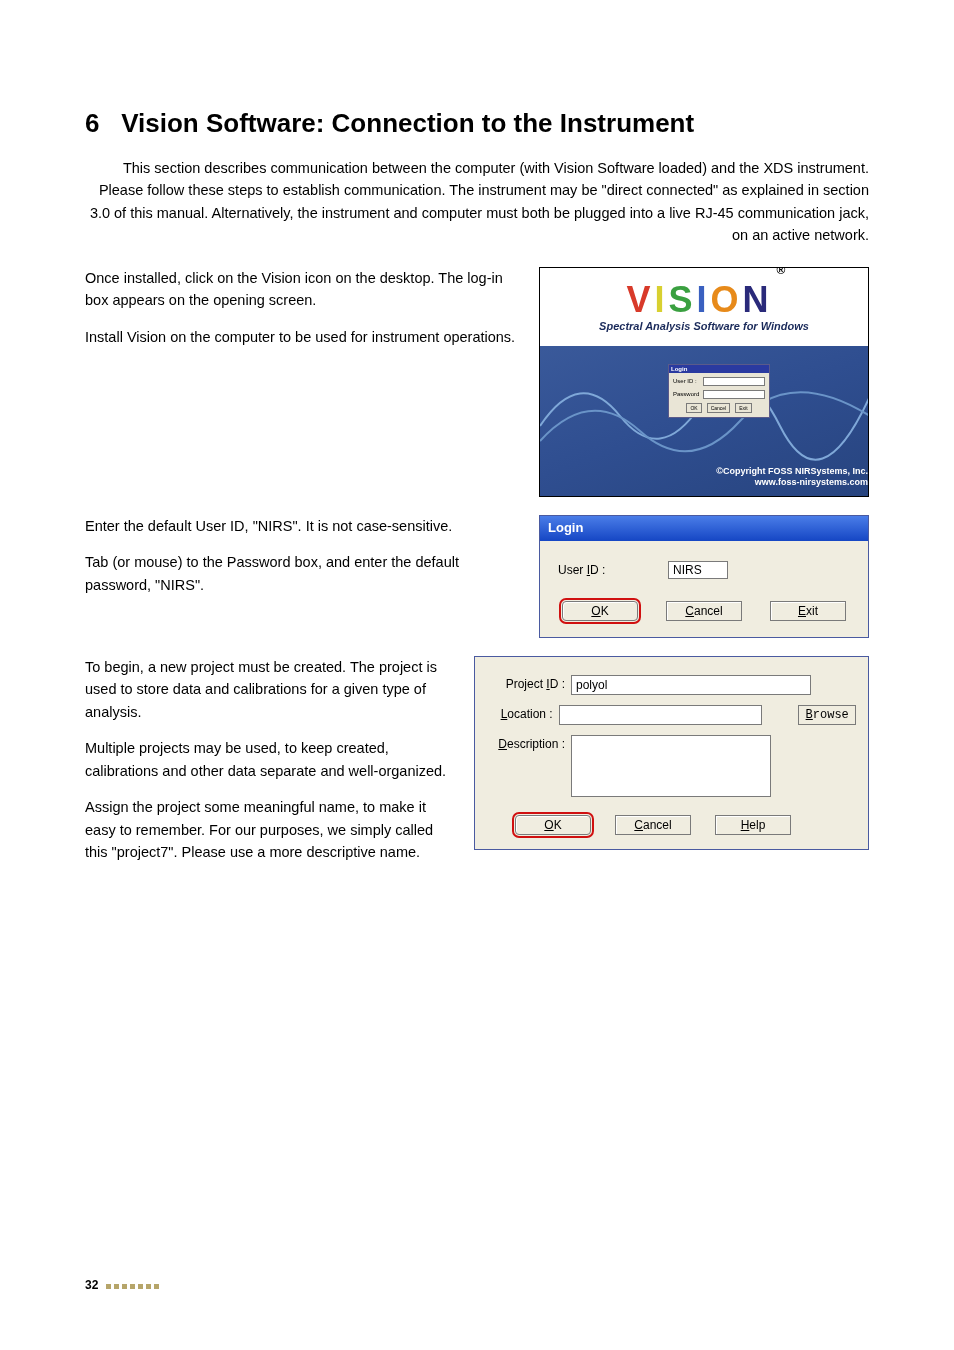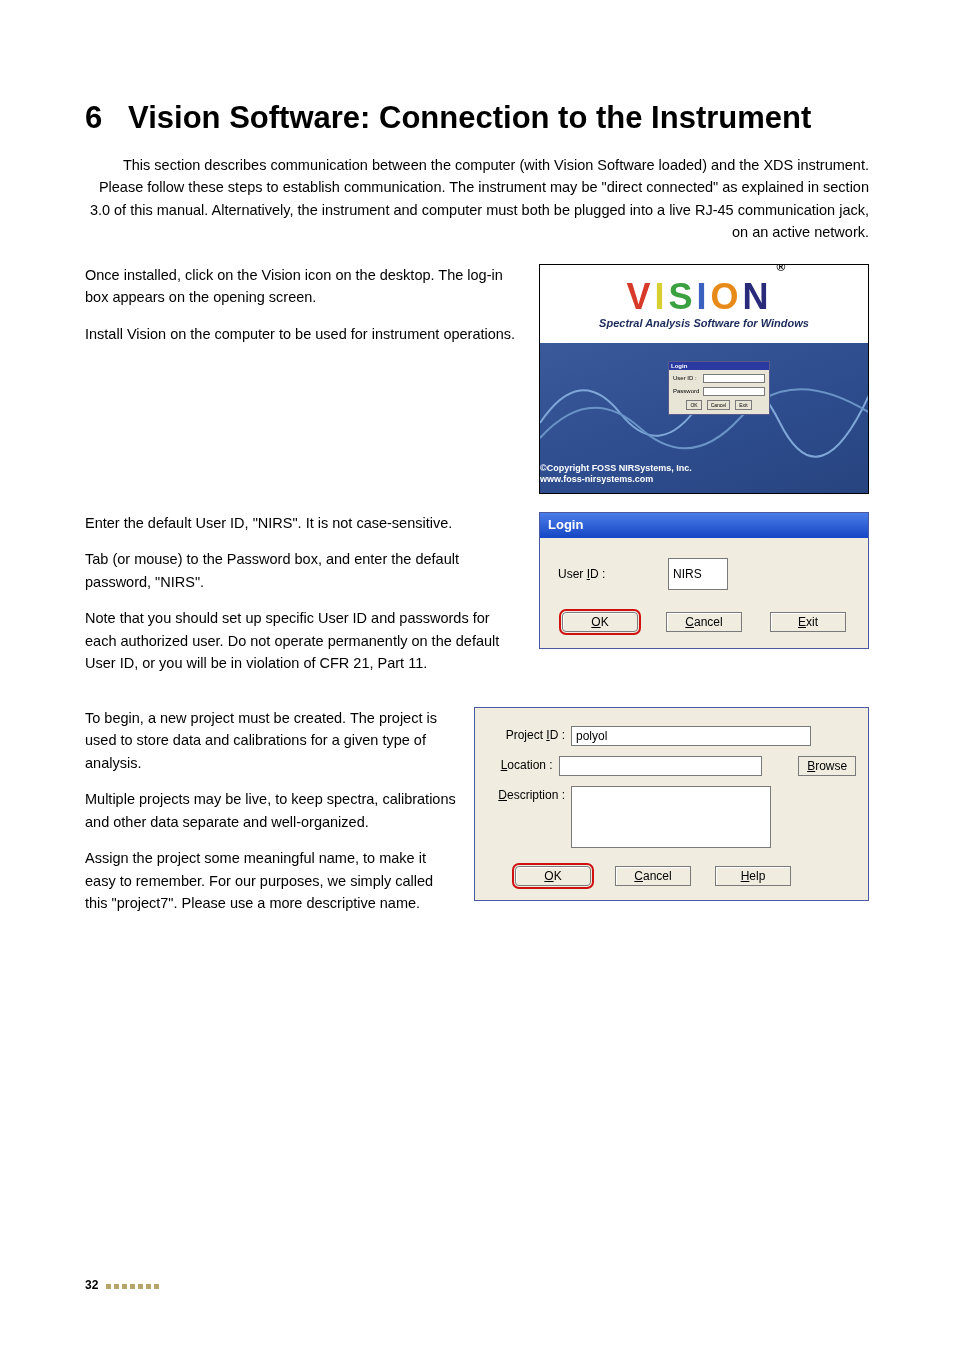--- a/index.html
+++ b/index.html
@@ -10,23 +10,23 @@
     color: #000;
     width: 954px;
   }
   .page {
     padding: 100px 85px 60px 85px;
     box-sizing: border-box;
     position: relative;
     min-height: 1350px;
   }
   h1.section-title {
-    font-size: 31px;
-    font-weight: bold;
-    margin: 0 0 18px 0;
+    font-size: 26px;
+    font-weight: bold;
+    margin: 8px 0 18px 0;
     font-family: Verdana, Geneva, sans-serif;
   }
   .intro {
     font-size: 14.5px;
     line-height: 1.55;
     margin-bottom: 20px;
     text-align: right;
   }
   .two-col {
     display: flex;
@@ -85,21 +85,21 @@
     font-style: italic;
     font-weight: bold;
     color: #1a2a5a;
     margin-top: 2px;
   }
   .splash-copy {
     position: absolute;
     bottom: 8px;
     left: 0;
     right: 0;
-    text-align: left;
+    text-align: right;
     color: #fff;
     font-size: 9px;
     font-weight: bold;
     line-height: 1.2;
   }
   .splash-mini {
     position: absolute;
     top: 96px;
     left: 128px;
     width: 100px;
@@ -163,21 +163,21 @@
     margin-bottom: 16px;
   }
   .fld-row .lbl {
     width: 110px;
     text-align: left;
     font-size: 12px;
   }
   .txtbox {
     border: 1px solid #7a7a7a;
     background: #fff;
-    height: 32px;
+    height: 18px;
     padding: 0 4px;
     font-size: 12px;
     font-family: Tahoma, sans-serif;
     box-sizing: border-box;
   }
   .login-body .txtbox { width:60px; }
   .nir-pw { font-family: monospace; font-size:6px; letter-spacing:0; }
   .btn-row {
     display: flex;
     gap: 28px;
@@ -223,21 +223,21 @@
     box-sizing: border-box;
   }
   .browse-btn {
     border: 1px solid #7a7a7a;
     background: #f0ede0;
     font-size: 12px;
     padding: 2px 0;
     width: 66px;
     text-align: center;
     margin-left: 36px;
-    font-family: Liberation Sans, sans-serif;
+    font-family: Liberation Mono, monospace;
   }
   .proj-btns {
     display: flex;
     gap: 24px;
     margin: 18px 0 0 28px;
   }
   .footer {
     position: absolute;
     bottom: 58px;
     left: 85px;
@@ -313,21 +313,20 @@
           <div>www.foss-nirsystems.com</div>
         </div>
       </div>
     </div>
   </div>
 
   <div class="two-col">
     <div class="left">
       <p>Enter the default User ID, "NIRS". It is not case-sensitive.</p>
       <p>Tab (or mouse) to the Password box, and enter the default password, "NIRS".</p>
-      <p>Note that you should set up specific User ID and passwords for each authorized user. Do not operate permanently on the default User ID, or you will be in violation of CFR 21, Part 11.</p>
     </div>
     <div class="right">
       <div class="login-dlg">
         <div class="titlebar">
           <span>Login</span>
         </div>
         <div class="login-body">
           <div class="fld-row">
             <span class="lbl">User <span class="u">I</span>D :</span>
             <input class="txtbox" value="NIRS" style="">
@@ -338,21 +337,21 @@
             <div class="winbtn"><span class="u">E</span>xit</div>
           </div>
         </div>
       </div>
     </div>
   </div>
 
   <div class="two-col">
     <div class="left">
       <p>To begin, a new project must be created. The project is used to store data and calibrations for a given type of analysis.</p>
-      <p>Multiple projects may be live, to keep spectra, calibrations and other data separate and well-organized.</p>
+      <p>Multiple projects may be used, to keep created, calibrations and other data separate and well-organized.</p>
       <p>Assign the project some meaningful name, to make it easy to remember. For our purposes, we simply called this "project7". Please use a more descriptive name.</p>
     </div>
     <div class="right" style="flex:0 0 395px;">
       <div class="proj-dlg">
         <div class="proj-body">
           <div class="fld-row">
             <span class="lbl">Project <span class="u">I</span>D :</span>
             <input class="txtbox" value="polyol" style="">
           </div>
           <div class="fld-row">

